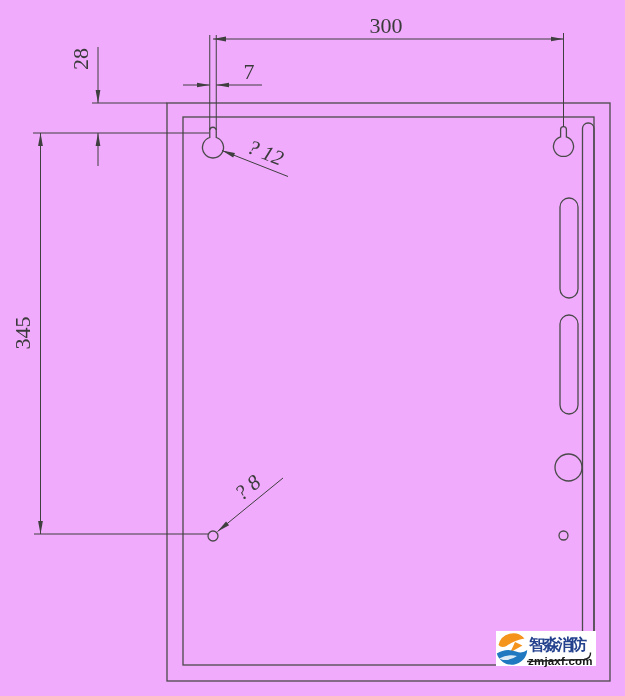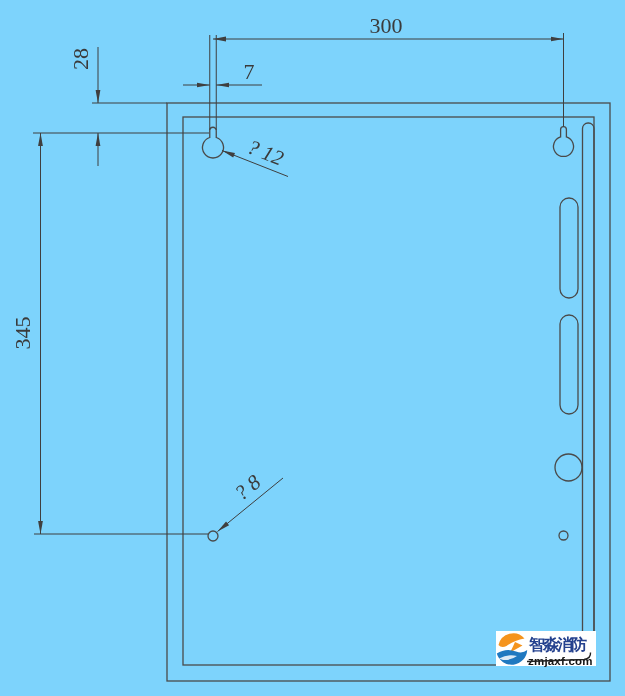--- a/index.html
+++ b/index.html
@@ -1,19 +1,19 @@
 <!DOCTYPE html>
 <html><head>
 <meta charset="utf-8">
 <style>
   html,body{margin:0;padding:0;background:#ffffff;}
   #stage{
     position:relative;
     width:625px;height:696px;
-    background:#7dd3fc;
+    background:#f0abfc;
     overflow:hidden;
     font-family:"Liberation Serif", serif;
   }
   svg{position:absolute;left:0;top:0;}
   .panel-line{fill:none;stroke:#4a4a4a;stroke-width:1.3;}
   .dim-line{fill:none;stroke:#3f3f3f;stroke-width:1;}
   .ext-line{fill:none;stroke:#3f3f3f;stroke-width:1;}
   .dim-text{fill:#3a3a3a;font-family:"Liberation Serif", serif;font-size:22px;}
   .leader-text{fill:#3a3a3a;font-family:"Liberation Serif", serif;font-size:21px;font-style:italic;}
   .wm-brand{font-family:"Liberation Sans", sans-serif;font-weight:bold;font-size:16px;letter-spacing:-2px;}

